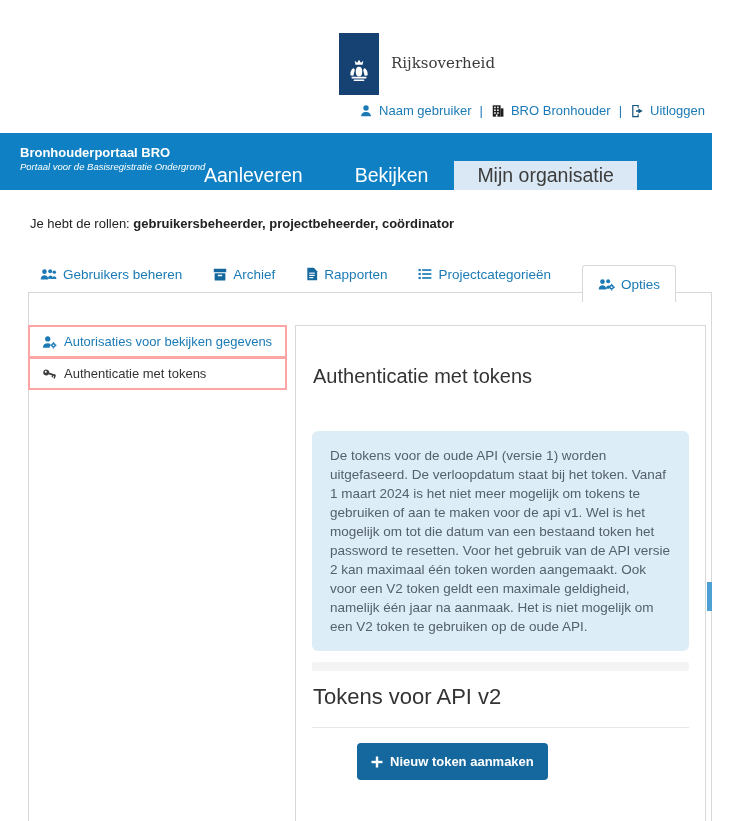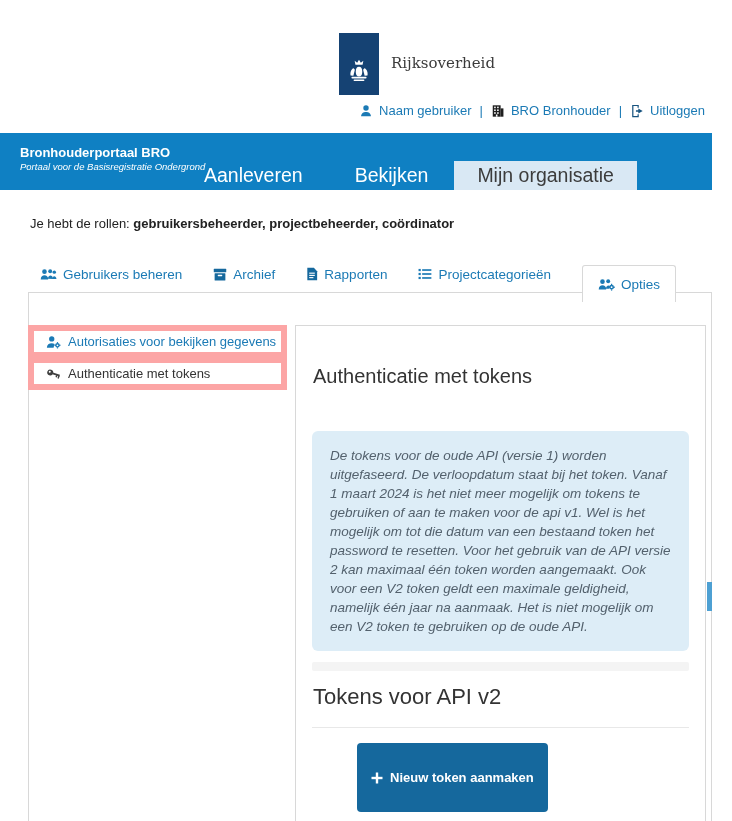--- a/index.html
+++ b/index.html
@@ -30,33 +30,33 @@
 
   
   .outer-panel{position:absolute;top:292px;left:28px;width:684px;height:529px;border:1px solid #d8d8d8;border-bottom:none;background:#fff;box-sizing:border-box;}
   .tabs-row{position:absolute;top:255px;left:40px;height:38px;display:flex;align-items:center;gap:31px;z-index:3;}
   .tab{display:flex;align-items:center;gap:6px;font-size:13.5px;color:#1b7ab5;cursor:pointer;white-space:nowrap;}
   .tab .ico{display:inline-flex;}
   .tab.active{height:37px;background:#fff;border:1px solid #d8d8d8;border-bottom:none;border-radius:3px 3px 0 0;padding:0 15px;color:#1b7ab5;box-sizing:border-box;margin-top:19px;}
 
   
   .side-nav{position:absolute;top:32px;left:-1px;width:259px;}
-  .side-item{display:flex;align-items:center;gap:7px;height:33px;border:6px solid #fca5a5;margin-bottom:-1px;padding-left:12px;font-size:13px;color:#1b7ab5;background:#fff;cursor:pointer;box-sizing:border-box;}
+  .side-item{display:flex;align-items:center;gap:7px;height:33px;border:2px solid #fca5a5;margin-bottom:-1px;padding-left:12px;font-size:13px;color:#1b7ab5;background:#fff;cursor:pointer;box-sizing:border-box;}
   .side-item.active{color:#333;cursor:default;}
   .side-item .ico{display:inline-flex;}
 
   
   .content-panel{position:absolute;top:32px;left:266px;width:411px;height:497px;border:1px solid #d8d8d8;border-bottom:none;background:#fff;box-sizing:border-box;}
   .content-title{margin:39px 0 0 17px;font-size:20px;font-weight:400;color:#333;}
-  .info-box{margin:43px 16px 0 16px;background:#ddedf7;border-radius:6px;padding:15px 18px;font-size:13.5px;line-height:19px;color:#53616d;font-style:italic;}
+  .info-box{margin:43px 16px 0 16px;background:#ddedf7;border-radius:6px;padding:15px 18px;font-size:13.5px;line-height:19px;color:#53616d;}
   .gray-bar{margin:11px 16px 0 16px;height:9px;background:#f4f4f4;border-radius:2px;}
   .section-title{margin:13px 0 0 17px;font-size:22px;font-weight:400;color:#333;}
   .rule{margin:17px 16px 0 16px;border:none;border-top:1px solid #e8e8e8;height:0;}
   .empty-msg{margin:18px 0 0 24px;font-size:13.5px;color:#707070;}
-  .create-btn{margin:15px 0 0 61px;display:inline-flex;align-items:center;gap:7px;background:#15689d;color:#fff;border:none;border-radius:4px;font-family:"Liberation Sans",sans-serif;font-size:13px;font-weight:bold;padding:27px 14px;cursor:pointer;}
+  .create-btn{margin:15px 0 0 61px;display:inline-flex;align-items:center;gap:7px;background:#15689d;color:#fff;border:none;border-radius:4px;font-family:"Liberation Sans",sans-serif;font-size:13px;font-weight:bold;padding:11px 14px;cursor:pointer;}
   .create-btn .ico{display:inline-flex;}
 
   
   .scroll-thumb{position:absolute;right:0;top:582px;width:5px;height:29px;background:#4da0d3;}
 </style>
 </head>
 <body>
 
 <div class="frame">
 

